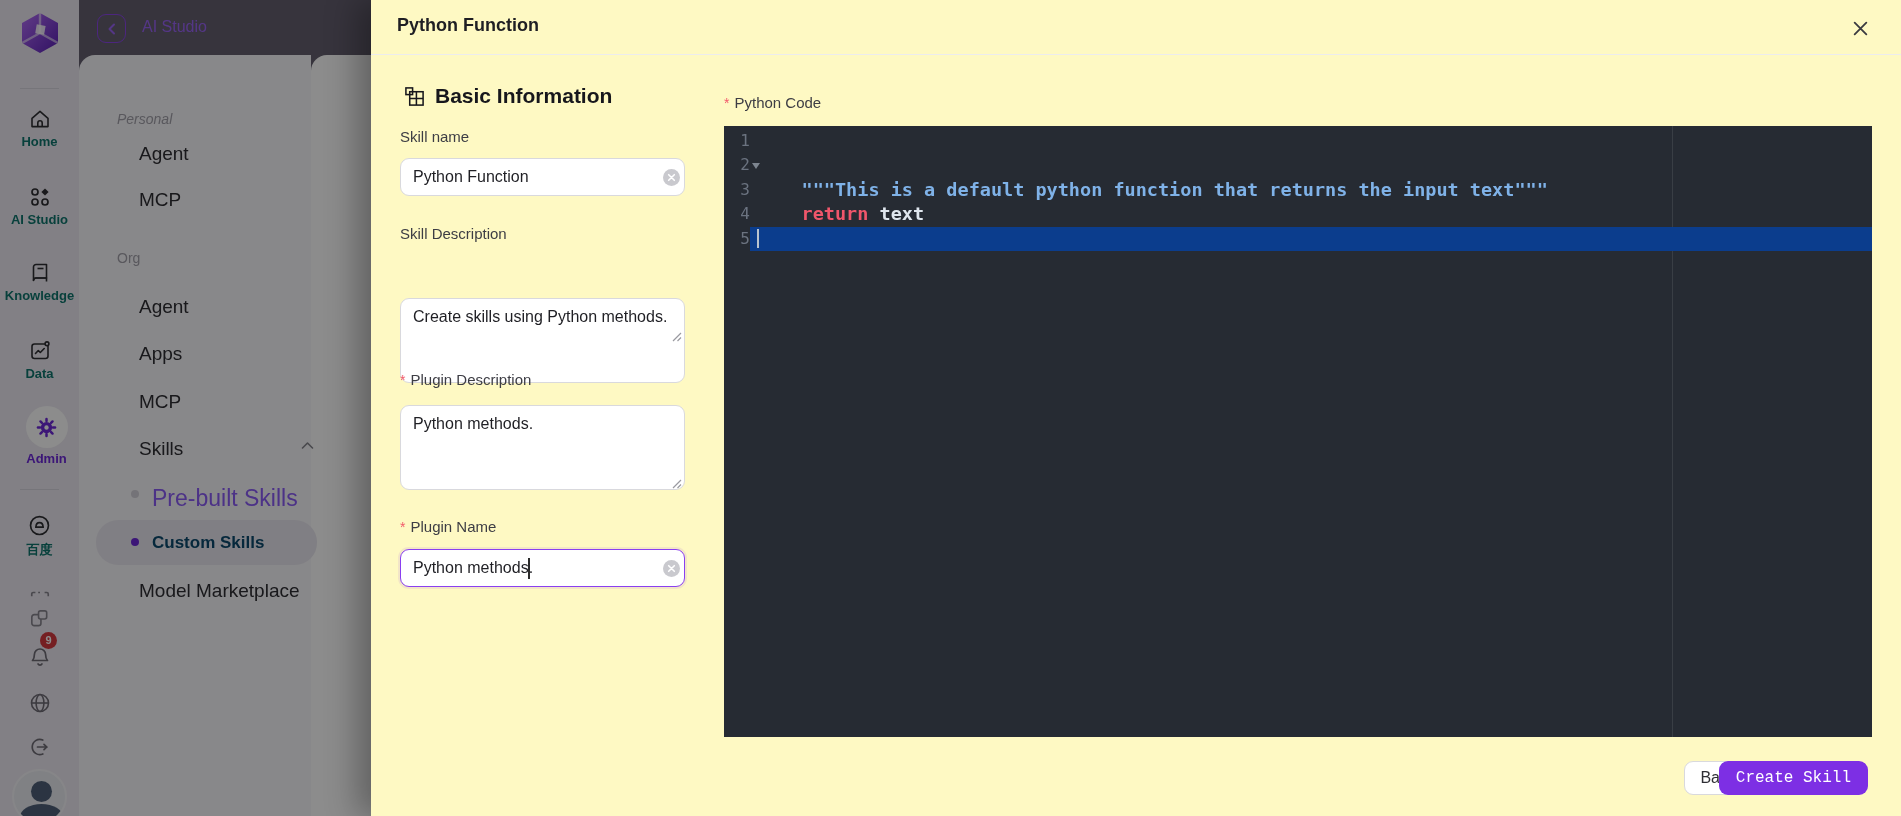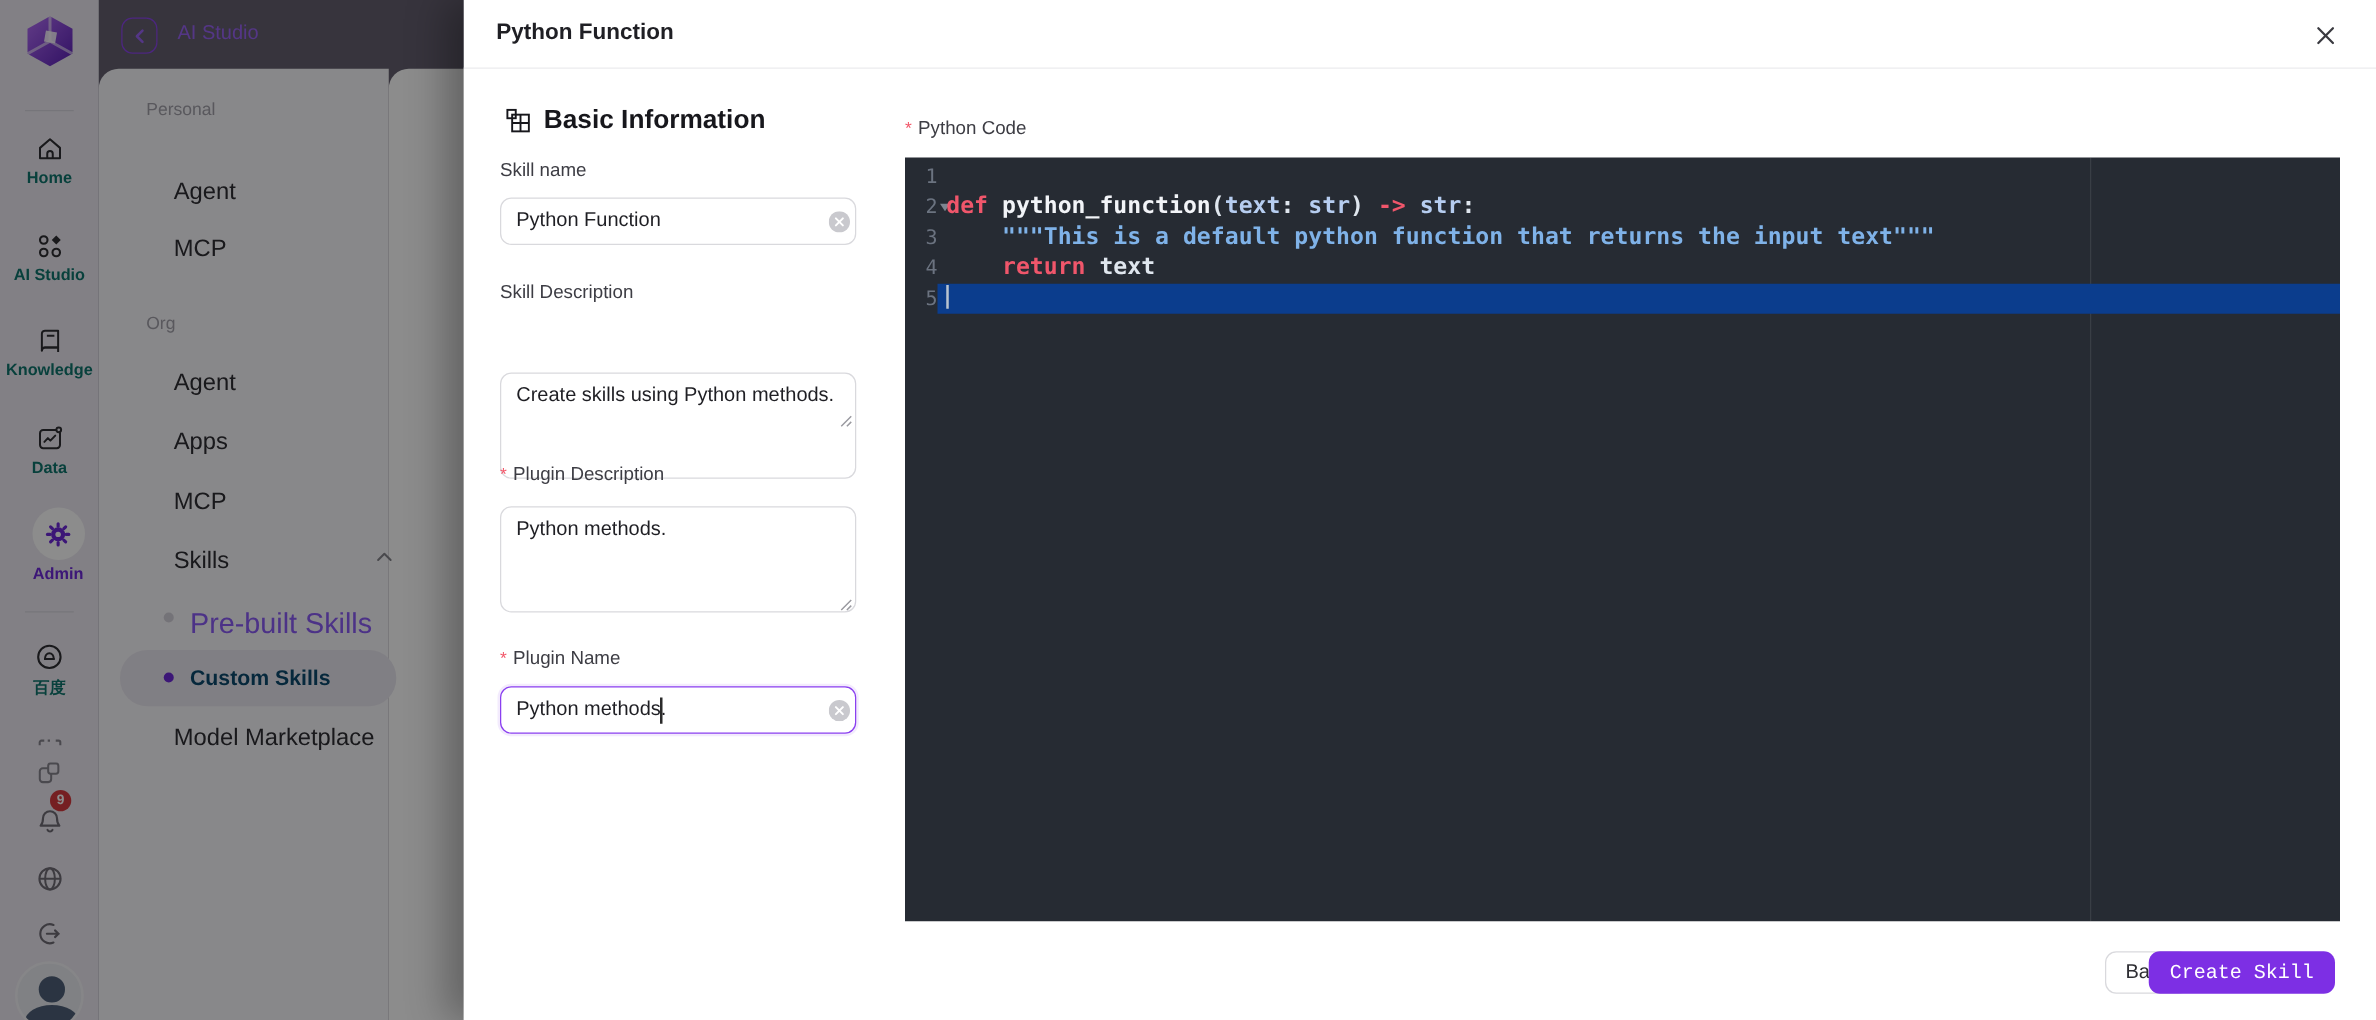--- a/index.html
+++ b/index.html
@@ -38,21 +38,21 @@
   .sb-dot { position:absolute; left:52px; width:8px; height:8px; border-radius:50%; background:#d4d2da; }
   .sb-dot.active { background:#6d28d9; }
   .pill { position:absolute; left:17px; top:465px; width:221px; height:45px; border-radius:22px; background:#eae8f0; }
   .pill-label { position:absolute; left:73px; top:478px; font-size:17px; font-weight:700; color:#0c4a6e; }
   .chev-up { position:absolute; left:222px; top:386px; }
 
   
   .mask { position:absolute; left:0; top:0; width:371px; height:816px; background:rgba(0,0,0,0.45); z-index:10; }
 
   
-  .drawer { position:absolute; left:371px; top:0; width:1530px; height:816px; background:#ffffff; z-index:20;
+  .drawer { position:absolute; left:371px; top:0; width:1530px; height:816px; background:#fef9c3; z-index:20;
             box-shadow:-14px 0 30px rgba(0,0,0,0.30); }
   .d-header { position:absolute; left:0; top:0; width:100%; height:55px; border-bottom:1px solid #ececee; }
   .d-title { position:absolute; left:26px; top:15px; font-size:18px; font-weight:700; color:#1f1f24; }
   .close-btn { position:absolute; right:28px; top:15px; width:26px; height:26px; display:flex;
                align-items:center; justify-content:center; cursor:pointer; background:none; border:none; }
   .bi-head { position:absolute; left:33px; top:84px; display:flex; align-items:center; gap:10px; }
   .bi-title { font-size:21px; font-weight:700; color:#17171c; }
 
   .f-label { position:absolute; left:29px; font-size:15px; color:#3d3d44; }
   .req { color:#f2596b; margin-right:5px; font-size:14px; }
@@ -233,21 +233,21 @@
   <div class="sb-header">
     <button class="back-btn">
       <svg width="12" height="12" viewBox="0 0 12 12" fill="none" stroke="#9a63f5" stroke-width="2">
         <path d="M8 1.5 L3.5 6 L8 10.5" stroke-linecap="round" stroke-linejoin="round"></path>
       </svg>
     </button>
     <span class="sb-title">AI Studio</span>
   </div>
 
   <div class="sb-panel">
-    <div class="sec-label" style="top:24px;">Personal</div>
+    <div class="sec-label" style="top:56px;font-style:italic;">Personal</div>
     <div class="sb-item" style="top:88px;">Agent</div>
     <div class="sb-item" style="top:134px;">MCP</div>
 
     <div class="sec-label" style="top:195px;">Org</div>
     <div class="sb-item" style="top:241px;">Agent</div>
     <div class="sb-item" style="top:288px;">Apps</div>
     <div class="sb-item" style="top:336px;">MCP</div>
     <div class="sb-item" style="top:383px;">Skills</div>
     <div class="chev-up">
       <svg width="13" height="9" viewBox="0 0 13 9" fill="none" stroke="#85858c" stroke-width="1.6">
@@ -318,21 +318,20 @@
     <div class="editor">
       <div class="ruler"></div>
       <div class="code-lines">
           <div class="code-line">
             <span class="ln">1</span>
             <span class="line-content"></span>
           </div>
           <div class="code-line">
             <span class="ln">2</span>
             <span class="fold-caret"></span>
-            <span class="line-content"><span class="tok-kw">def </span><span class="tok-fn">python_function</span><span class="tok-pl">(</span><span class="tok-ty">text</span><span class="tok-pl">: </span><span class="tok-ty">str</span><span class="tok-pl">) </span><span class="tok-kw">-&gt;</span><span class="tok-pl"> </span><span class="tok-ty">str</span><span class="tok-pl">:</span></span>
           </div>
           <div class="code-line">
             <span class="ln">3</span>
             <span class="line-content"><span class="tok-pl">    </span><span class="tok-str">"""This is a default python function that returns the input text"""</span></span>
           </div>
           <div class="code-line">
             <span class="ln">4</span>
             <span class="line-content"><span class="tok-pl">    </span><span class="tok-kw">return</span><span class="tok-pl"> text</span></span>
           </div>
           <div class="code-line active">

